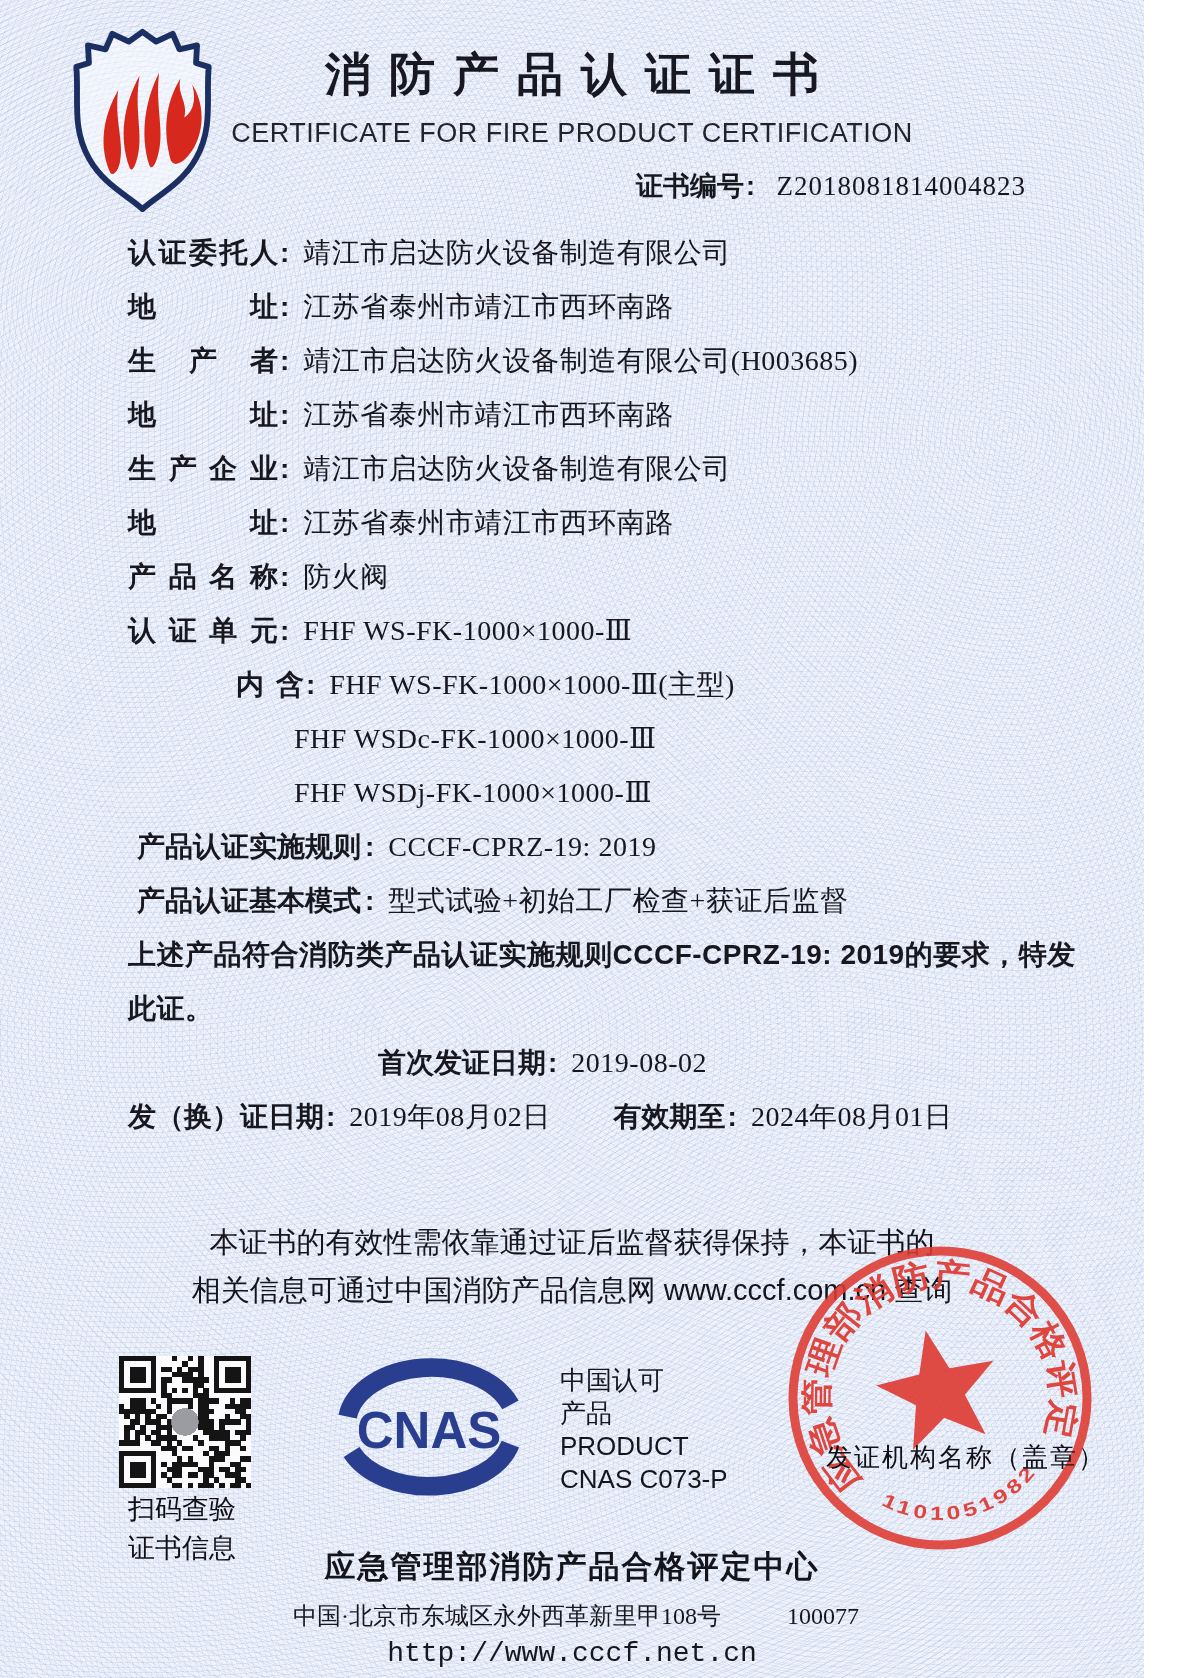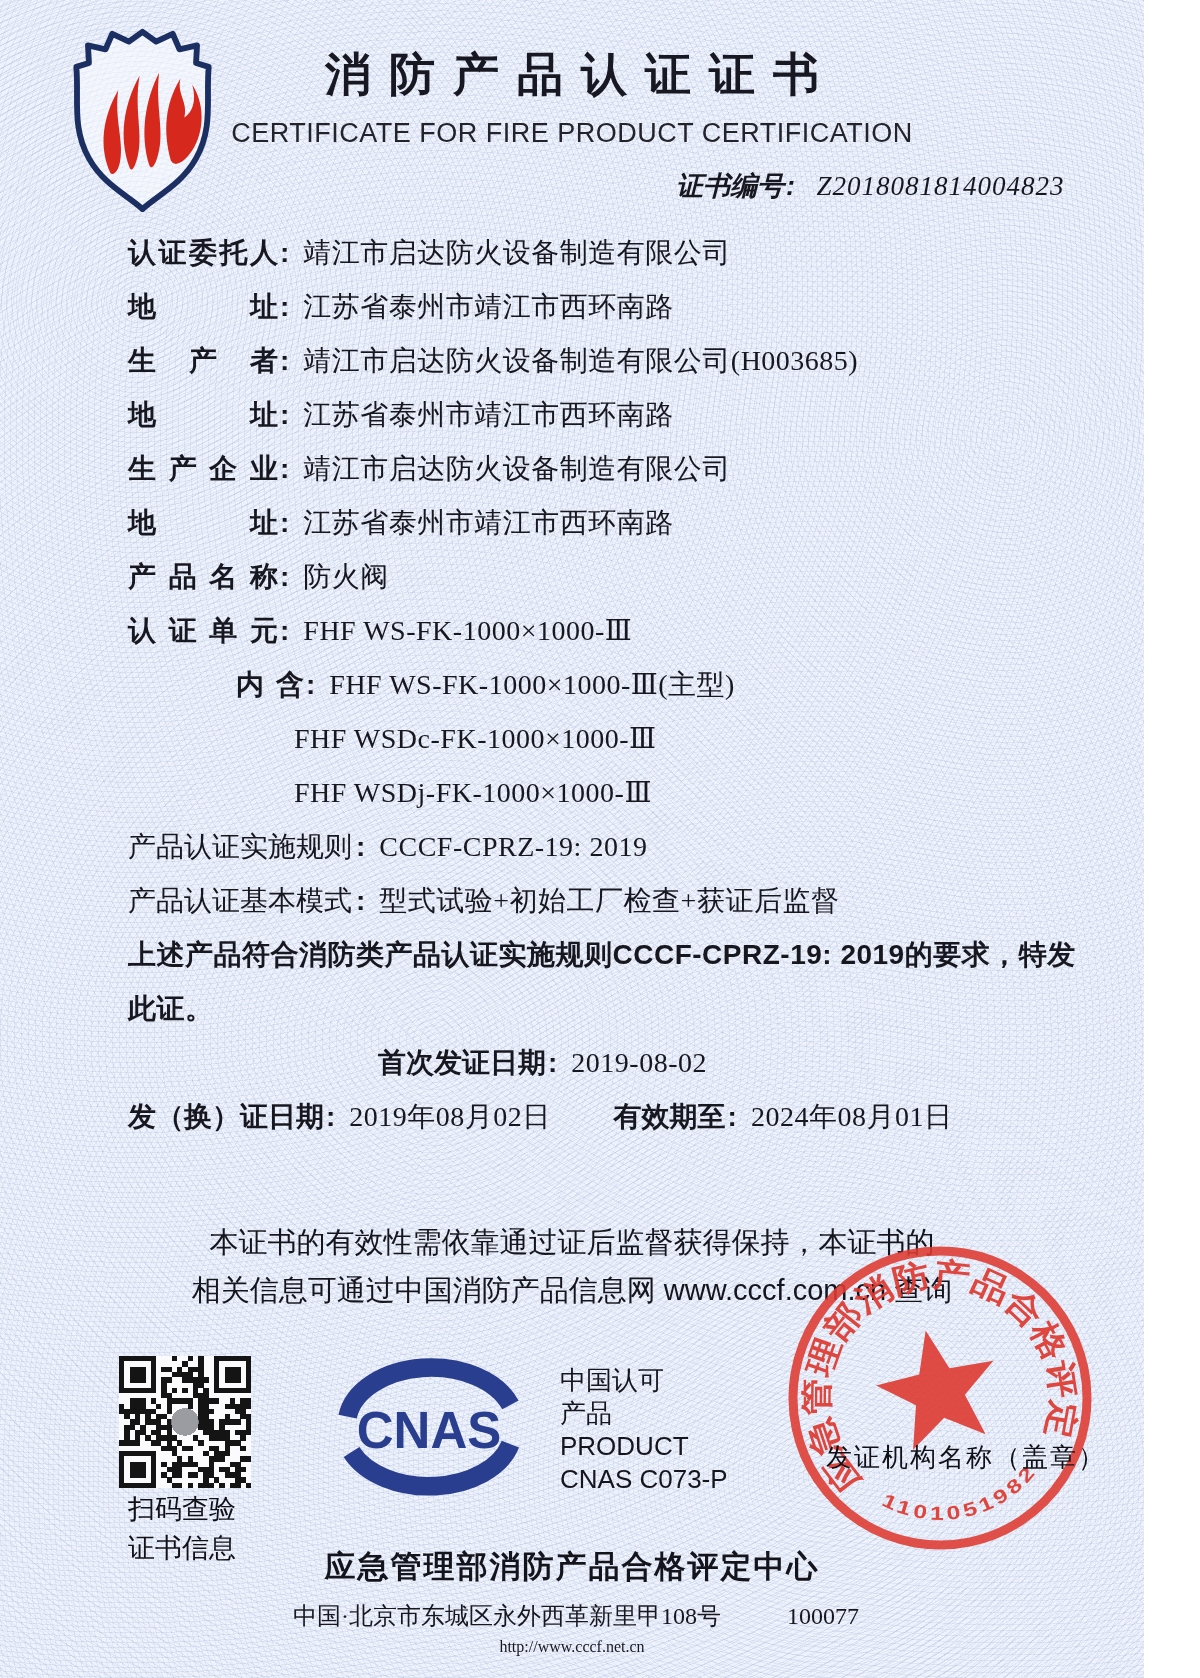--- a/index.html
+++ b/index.html
@@ -11,30 +11,30 @@
       repeating-radial-gradient(circle at 12% 18%, rgba(132,152,208,.16) 0 1px, transparent 1px 5px),
       repeating-radial-gradient(circle at 88% 26%, rgba(132,152,208,.14) 0 1px, transparent 1px 6px),
       repeating-radial-gradient(circle at 38% 62%, rgba(132,152,208,.13) 0 1px, transparent 1px 7px),
       repeating-radial-gradient(circle at 72% 88%, rgba(132,152,208,.12) 0 1px, transparent 1px 5px);
   }
   .logo{position:absolute;left:50px;top:22px;}
   .title{position:absolute;top:44px;left:0;right:0;text-align:center;
     font-size:46px;font-weight:700;letter-spacing:18px;padding-left:18px;color:#181822;}
   .subtitle{position:absolute;top:118px;left:0;right:0;text-align:center;
     font-size:27px;font-weight:500;letter-spacing:.5px;color:#23232b;}
-  .certno{position:absolute;top:168px;left:676px;font-size:27px;white-space:nowrap;font-style:italic;}
+  .certno{position:absolute;top:168px;left:636px;font-size:27px;white-space:nowrap;}
   .certno .cn-label{font-weight:600;}
   .certno .cn-val{font-family:"Liberation Serif","DejaVu Serif",serif;letter-spacing:1px;}
 
   .content{position:absolute;top:226px;left:128px;width:990px;}
   .row{height:54px;line-height:54px;font-size:28px;white-space:nowrap;}
   .flabel{display:inline-block;width:150px;font-weight:700;
     text-align:justify;text-align-last:justify;text-justify:inter-character;vertical-align:baseline;}
   .flabel.nh{width:68px;margin-left:26px;}
-  .rlabel{display:inline-block;width:226px;font-weight:400;}
+  .rlabel{display:inline-block;width:226px;font-weight:700;margin-left:9px;}
   .rlabel.just{text-align:justify;text-align-last:justify;text-justify:inter-character;}
   .colon{font-weight:700;margin:0 14px 0 2px;}
   .val{font-family:"Liberation Serif","DejaVu Serif",serif;letter-spacing:.5px;}
   .indent-nh{margin-left:82px;}
   .indent-val{margin-left:166px;}
   .stmt{font-weight:700;letter-spacing:.5px;}
   .first-issue{margin-left:250px;}
   .dlabel{font-weight:700;}
   .valid-gap{margin-left:55px;}
 
@@ -50,21 +50,21 @@
   .stamp{position:absolute;left:768px;top:1226px;z-index:2;opacity:.93;}
   .stamp-overlay{position:absolute;left:826px;top:1440px;z-index:3;font-size:26px;letter-spacing:2px;
     color:#101016;font-family:"Liberation Serif","DejaVu Serif",serif;white-space:nowrap;}
 
   .footer-org{position:absolute;top:1546px;left:0;right:0;text-align:center;
     font-size:31px;font-weight:700;letter-spacing:2px;color:#14141c;}
   .footer-addr{position:absolute;top:1600px;left:8px;right:0;text-align:center;
     font-size:24px;color:#17171f;font-family:"Liberation Serif","DejaVu Serif",serif;}
   .footer-addr .post{margin-left:60px;}
   .footer-url{position:absolute;top:1638px;left:0;right:0;text-align:center;
-    font-size:16px;color:#17171f;font-family:Liberation Serif, serif;}
+    font-size:28px;color:#17171f;font-family:Liberation Mono, monospace;}
 </style>
 </head>
 <body>
 
 <div class="page">
 
   <div class="logo">
     <svg width="185" height="192" viewBox="0 0 190 197">
       <path d="M95 10 L109 20 L126 12 L133 28 L151 24 L150 42 L163 46
                C160 78 168 108 150 140 C135 167 110 178 95 192

